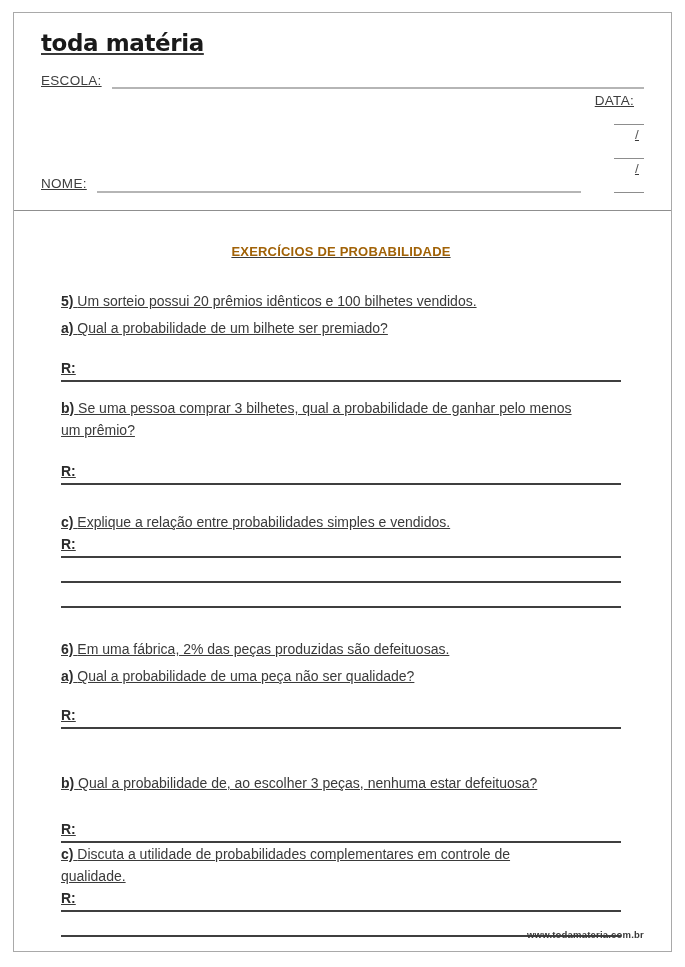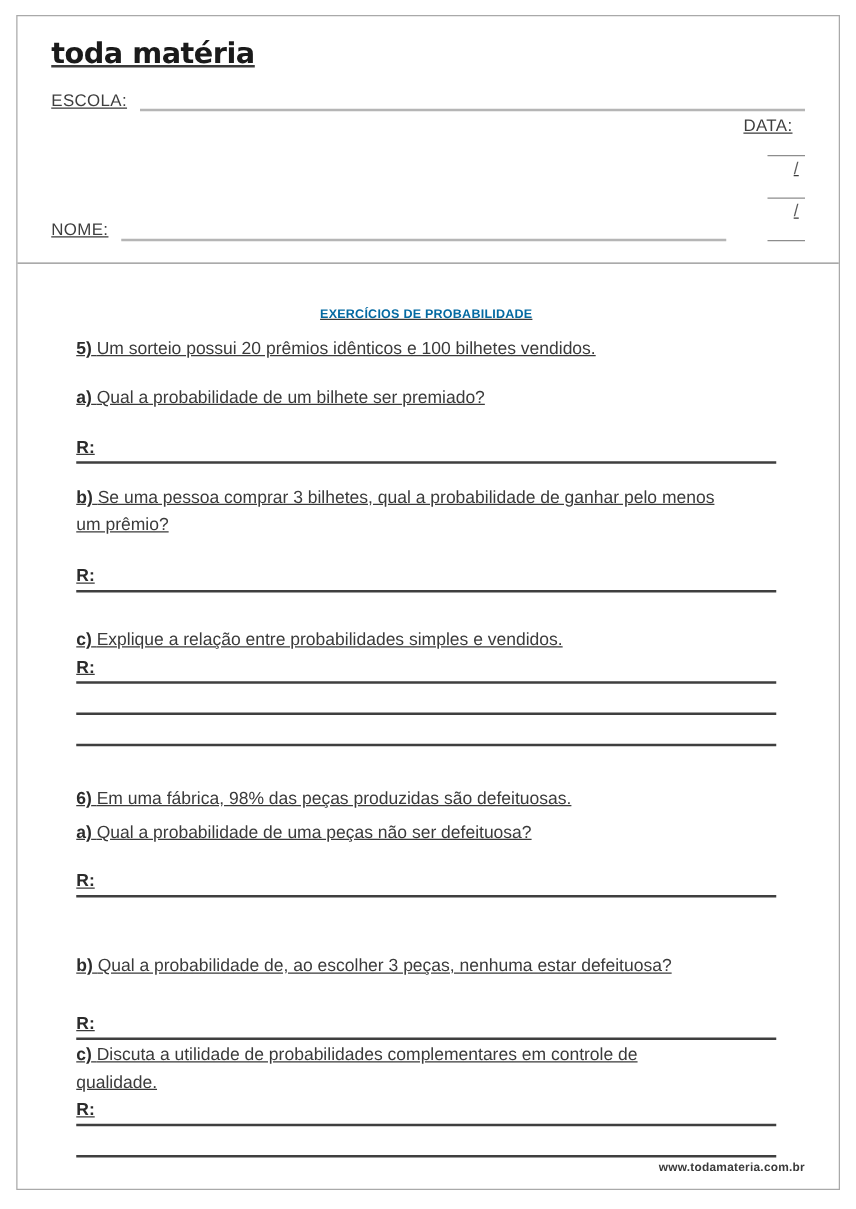--- a/index.html
+++ b/index.html
@@ -55,23 +55,23 @@
   .divider {
     margin-top: 17px;
     border-bottom: 1px solid #8f8f8f;
   }
   
   .sheet-body { padding: 0 50px 0 47px; font-size: 14px; line-height: 22px; }
   .title {
     margin-top: 30px;
     text-align: center;
     font-weight: bold;
-    font-size: 10px;
+    font-size: 13px;
     letter-spacing: 0.2px;
-    color: #0369a1;
+    color: #a16207;
   }
   .q { color: #3a3a3a; }
   .qb { font-weight: bold; color: #2b2b2b; }
   .ans-line {
     border-bottom: 2px solid #3f3f3f;
     padding-bottom: 2px;
     line-height: 19px;
     height: 23px;
   }
   .r-label { font-weight: bold; font-size: 14px; color: #2b2b2b; }
@@ -115,26 +115,26 @@
         <span class="date-seg"></span>
       </span>
     </div>
   </div>
 
   <div class="divider"></div>
 
   <div class="sheet-body">
     <div class="title">EXERCÍCIOS DE PROBABILIDADE</div>
 
-    <div class="q" style="margin-top:4px">
+    <div class="q" style="margin-top:27px">
       <span class="qb">5)</span>
       <span>Um sorteio possui 20 prêmios idênticos e 100 bilhetes vendidos.</span>
     </div>
 
-    <div class="q" style="margin-top:17px">
+    <div class="q" style="margin-top:5px">
       <span class="qb">a)</span>
       <span>Qual a probabilidade de um bilhete ser premiado?</span>
     </div>
     <div style="margin-top:20px">
       <div class="ans-line"><span class="r-label">R:</span></div>
     </div>
 
     <div class="q" style="margin-top:15px;max-width:530px">
       <span class="qb">b)</span>
       <span>Se uma pessoa comprar 3 bilhetes, qual a probabilidade de ganhar pelo menos um prêmio?</span>
@@ -148,26 +148,26 @@
       <span>Explique a relação entre probabilidades simples e vendidos.</span>
     </div>
     <div style="margin-top:2px">
       <div class="ans-line"><span class="r-label">R:</span></div>
       <div class="ans-extra"></div>
       <div class="ans-extra"></div>
     </div>
 
     <div class="q" style="margin-top:30px">
       <span class="qb">6)</span>
-      <span>Em uma fábrica, 98% das peças produzidas são defeituosas.</span>
+      <span>Em uma fábrica, 2% das peças produzidas são defeituosas.</span>
     </div>
 
     <div class="q" style="margin-top:5px">
       <span class="qb">a)</span>
-      <span>Qual a probabilidade de uma peças não ser defeituosa?</span>
+      <span>Qual a probabilidade de uma peça não ser qualidade?</span>
     </div>
     <div style="margin-top:19px">
       <div class="ans-line"><span class="r-label">R:</span></div>
     </div>
 
     <div class="q" style="margin-top:43px">
       <span class="qb">b)</span>
       <span>Qual a probabilidade de, ao escolher 3 peças, nenhuma estar defeituosa?</span>
     </div>
     <div style="margin-top:26px">

